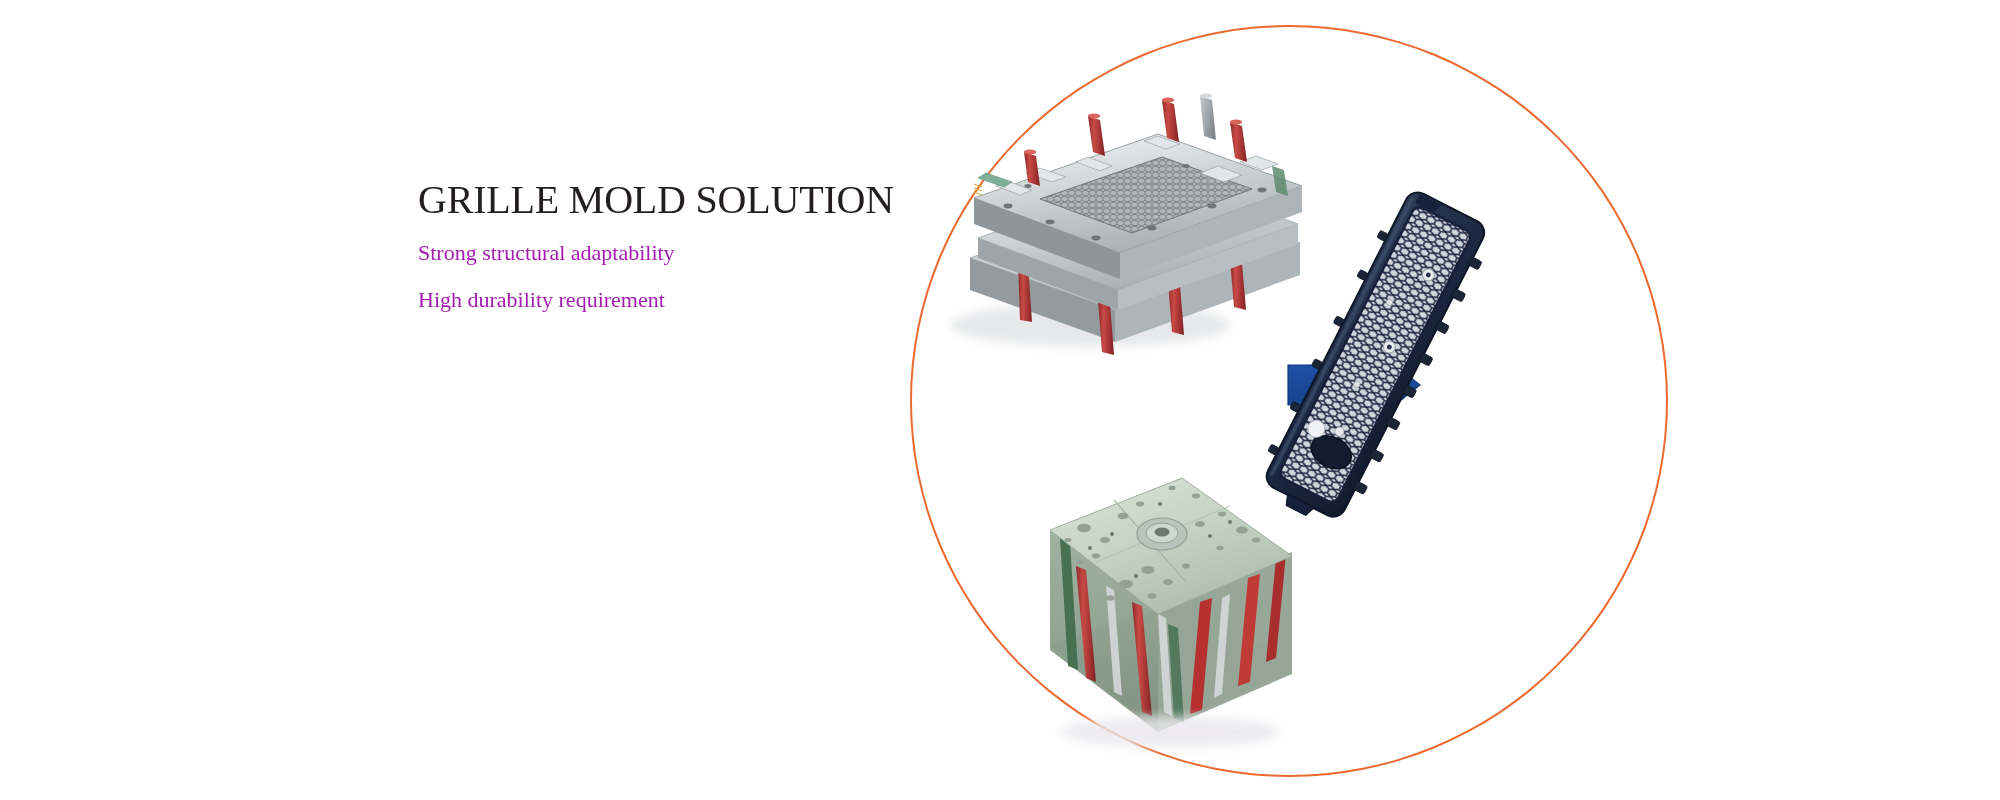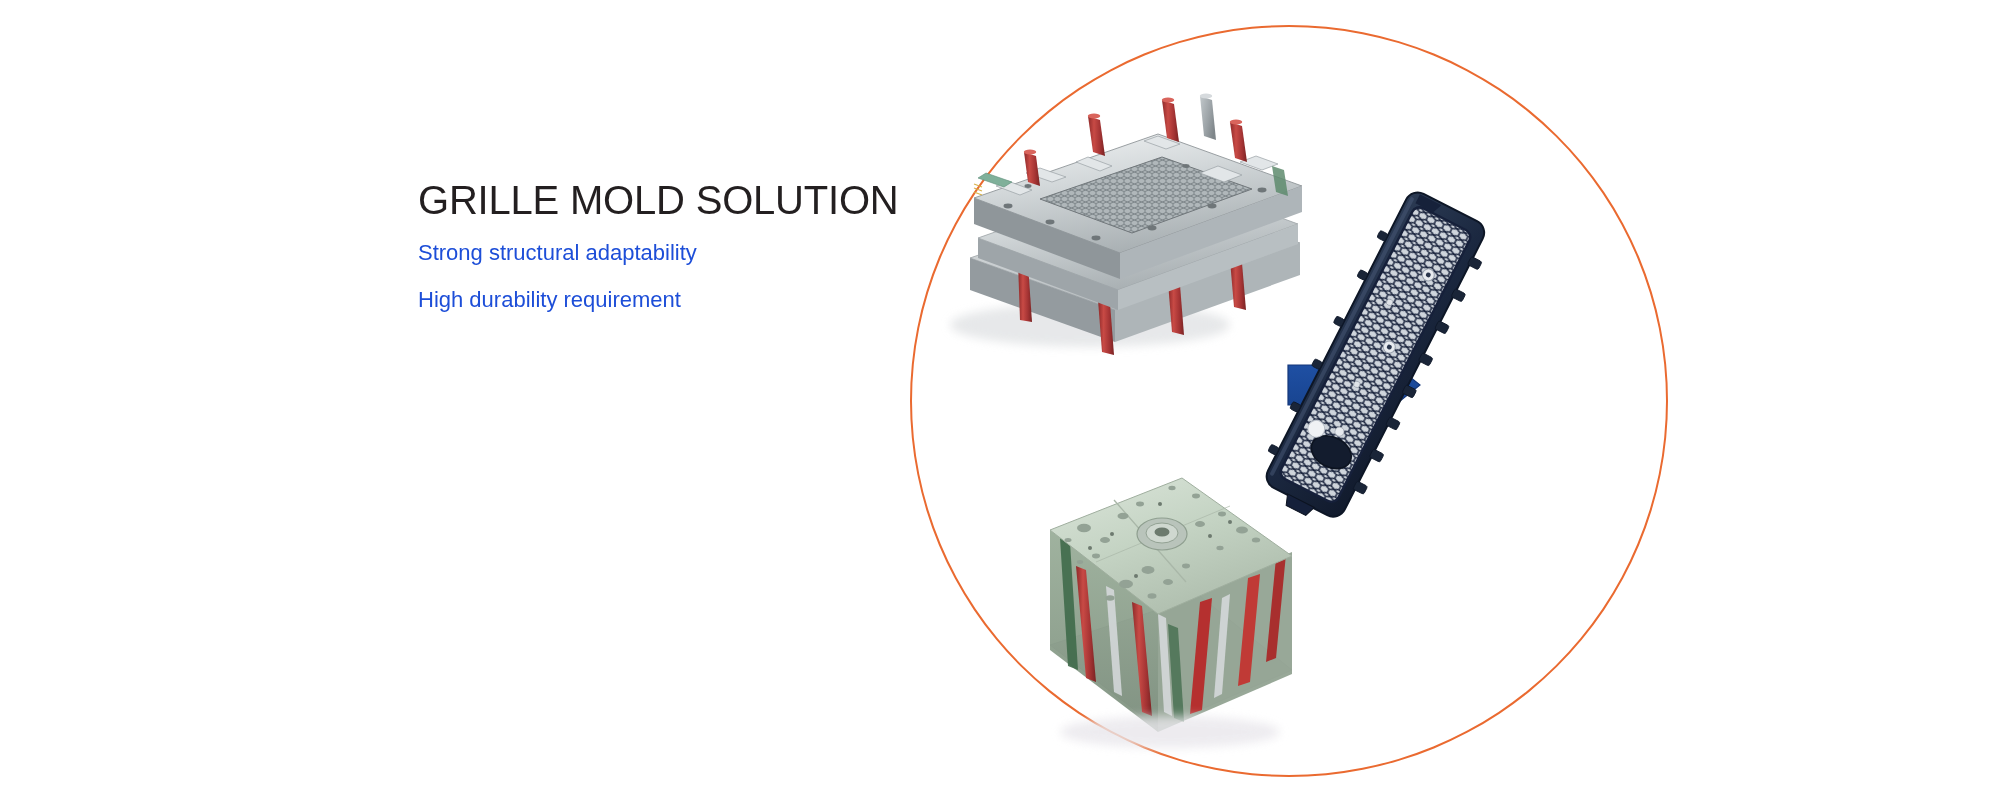--- a/index.html
+++ b/index.html
@@ -11,20 +11,21 @@
   body {
     font-family: "Liberation Sans", sans-serif;
     -webkit-font-smoothing: antialiased;
   }
   #stage {
     position: relative;
     width: 1724px;
     height: 800px;
     background: #ffffff;
     overflow: hidden;
+    font-family: Liberation Serif, serif;
   }
 
   
   .text-col {
     position: absolute;
     left: 418px;
     top: 178px;
     width: 460px;
   }
   .page-title {
@@ -37,21 +38,21 @@
     white-space: nowrap;
   }
   .feature-list {
     list-style: none;
     margin: 0;
     padding: 0;
   }
   .feature-item {
     font-size: 22px;
     line-height: 26px;
-    color: #1d4ed8;
+    color: #a21caf;
     margin: 0 0 21px 0;
     white-space: nowrap;
     font-weight: 400;
   }
   .feature-item:last-child { margin-bottom: 4px; }
 
   
   .illustration {
     position: absolute;
     left: 900px;

